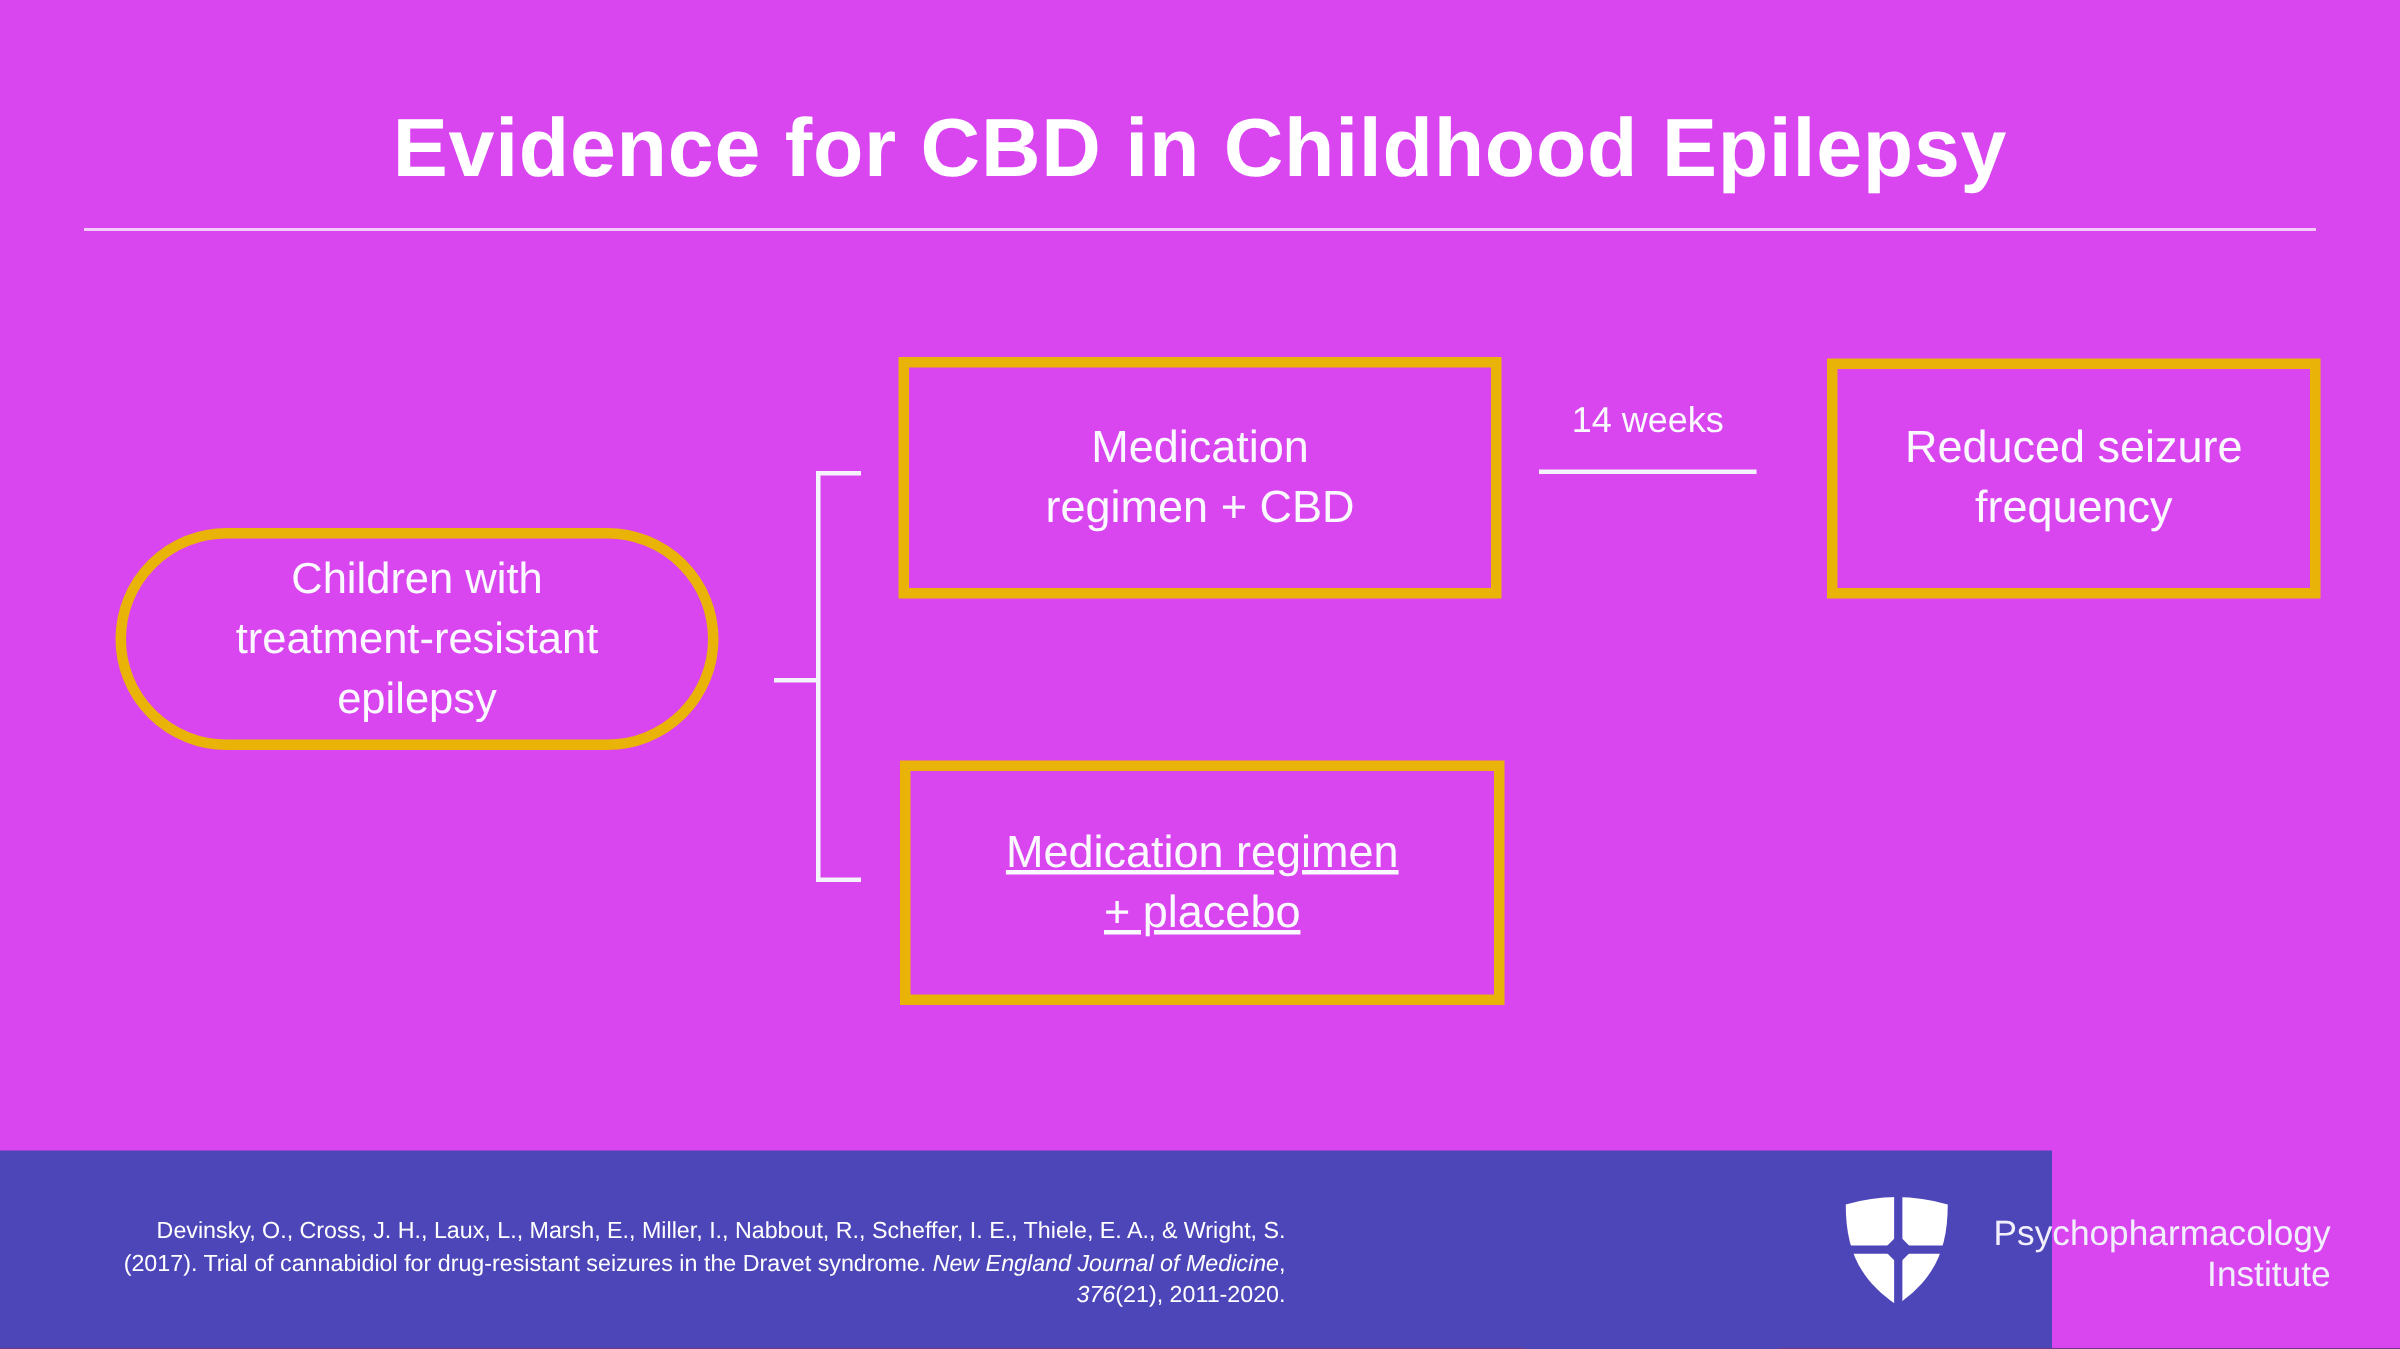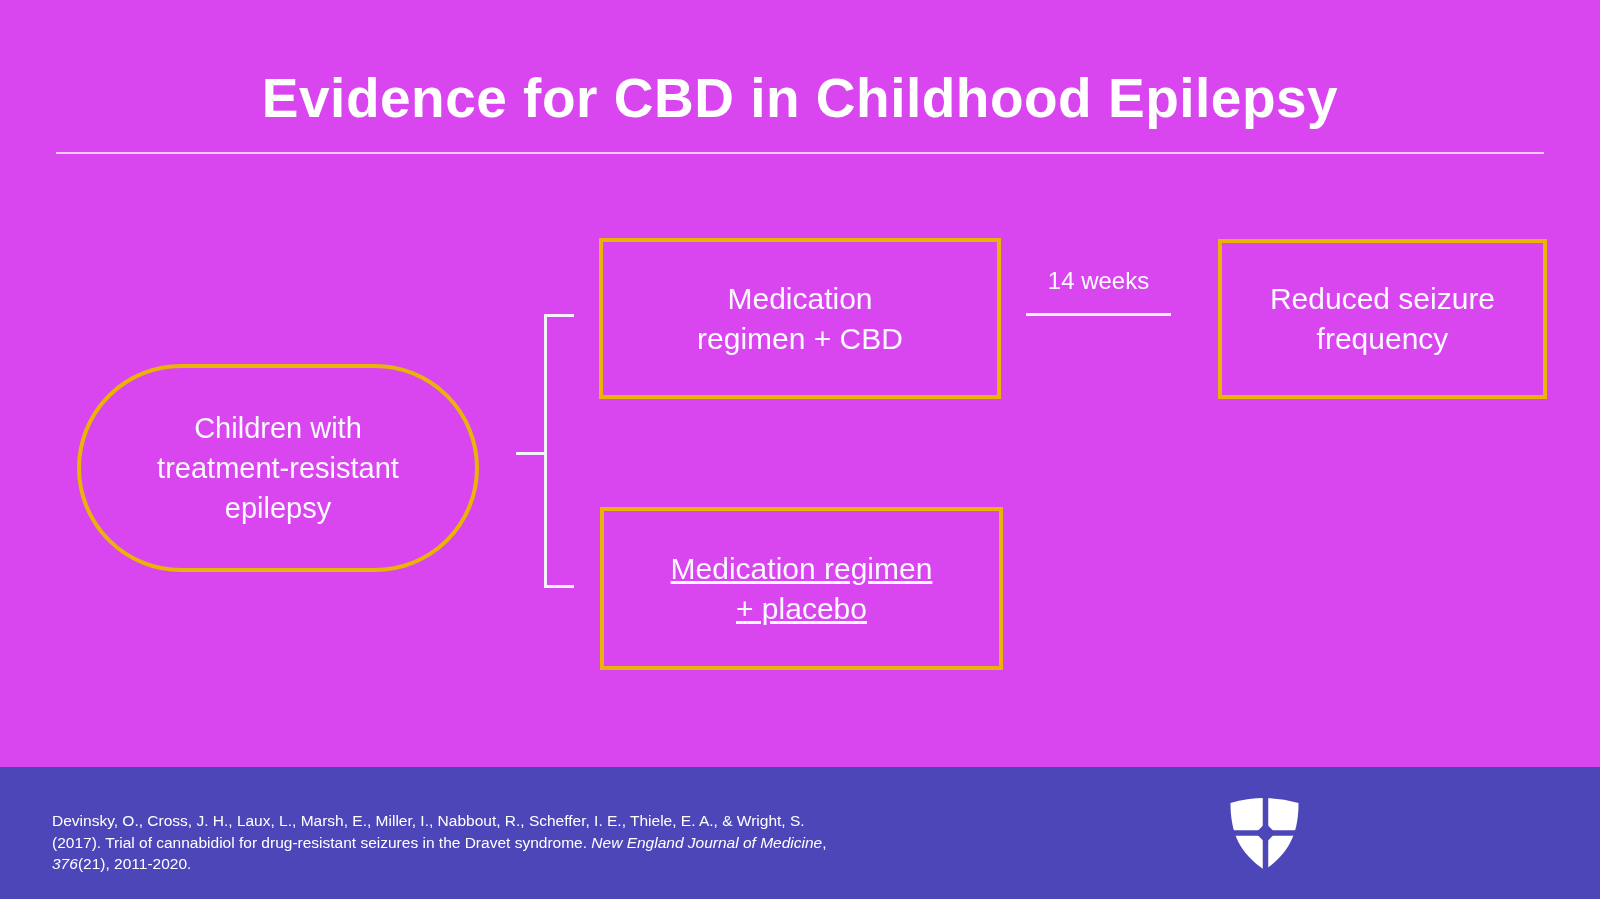--- a/index.html
+++ b/index.html
@@ -12,45 +12,46 @@
     position:absolute; top:66px; left:0; width:100%;
     text-align:center; font-size:55px; font-weight:700; letter-spacing:0.5px;
     color:#FFFFFF;
   }
   .title-divider {
     position:absolute; left:56px; top:152px; width:1488px; height:2px;
     background:rgba(255,255,255,0.72);
   }
   .node {
     position:absolute; box-sizing:border-box;
-    border:4px solid #eab308;
+    border:7px solid #eab308;
     display:flex; align-items:center; justify-content:center;
     text-align:center; font-size:30px; line-height:40px;
     color:#FAF9FF; white-space:pre-line;
   }
   .node-pill {
-    left:77px; top:364px; width:402px; height:208px;
+    left:77px; top:352px; width:402px; height:148px;
     border-radius:120px; font-size:29px;
   }
   .node-cbd      { left:599px;  top:238px; width:402px; height:161px; }
   .node-placebo  { left:600px;  top:507px; width:403px; height:163px;text-decoration:underline; }
   .node-outcome  { left:1194px; top:239px; width:329px; height:160px;margin-left:24px; }
   .line { position:absolute; background:#F4F3FD; }
   .bracket-v      { left:544px;  top:314px; width:3px;  height:274px; }
   .bracket-top    { left:544px;  top:314px; width:30px; height:3px; }
   .bracket-bottom { left:544px;  top:585px; width:30px; height:3px; }
   .pill-connector { left:516px;  top:452px; width:28px; height:3px; }
   .duration-line  { left:1026px; top:313px; width:145px; height:3px; }
   .duration-label {
     position:absolute; left:1026px; top:267px; width:145px;
     text-align:center; font-size:24px; color:#FAF9FF;
   }
   .footer {
-    position:absolute; left:0; top:767px; width:1600px; height:132px;
+    position:absolute; left:0; top:767px; width:1368px; height:132px;
     background:#4D46B8;
+    text-align:right;
   }
   .citation {
     position:absolute; left:52px; top:43px; width:805px;
     font-size:15.5px; line-height:21.5px; color:#FFFFFF;
   }
   .citation .italic { font-style:italic; }
   .logo-shield { position:absolute; left:1227px; top:24px; }
   .logo-text {
     position:absolute; left:1329px; top:42px;
     font-size:23.5px; line-height:27px; font-weight:300; color:#F1EFFC;
@@ -89,15 +90,19 @@
       <span>Devinsky, O., Cross, J. H., Laux, L., Marsh, E., Miller, I., Nabbout, R., Scheffer, I. E., Thiele, E. A., &amp; Wright, S. (2017). Trial of cannabidiol for drug-resistant seizures in the Dravet syndrome. </span><span class="italic">New England Journal of Medicine</span><span>, </span><span class="italic">376</span><span>(21), 2011-2020.</span>
     </div>
 
     <svg class="logo-shield" width="75" height="80" viewBox="0 0 74 80">
       <path d="M3,12 Q37,2 71,12 C71,42 62,62 37,79 C12,62 3,42 3,12 Z" fill="#FFFFFF"></path>
       <line x1="38" y1="0" x2="38" y2="80" stroke="#4D46B8" stroke-width="5.5"></line>
       <line x1="0" y1="42" x2="74" y2="42" stroke="#4D46B8" stroke-width="5.5"></line>
       <rect x="31" y="35" width="14" height="14" fill="#4D46B8" transform="rotate(45 38 42)"></rect>
     </svg>
 
+    <div class="logo-text">
+      <div>Psychopharmacology</div>
+      <div>Institute</div>
+    </div>
   </div>
 
 </div>
 
 </body></html>

